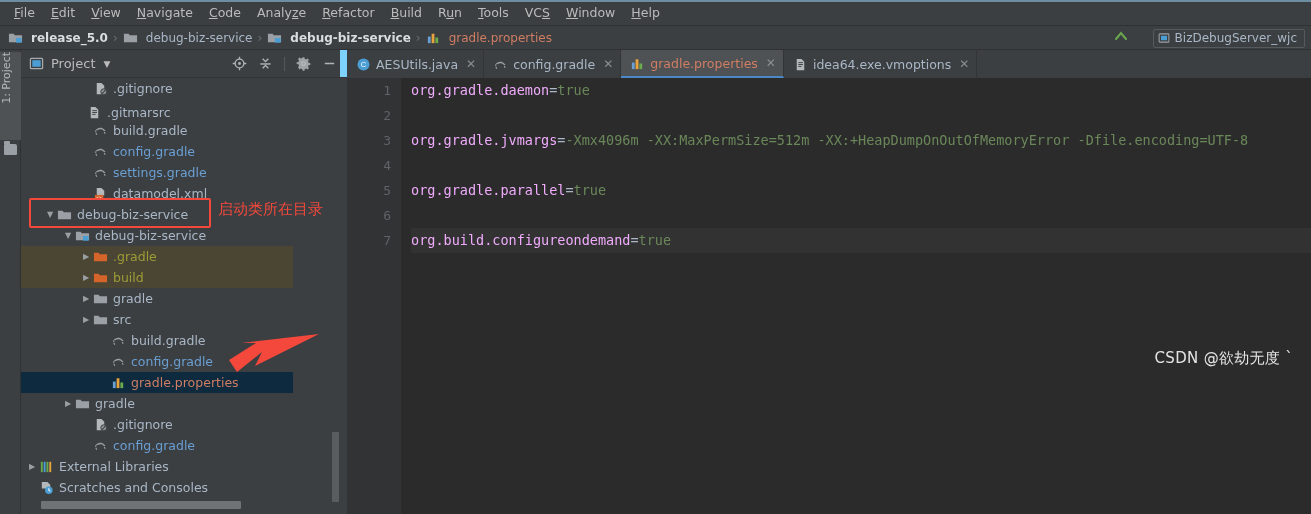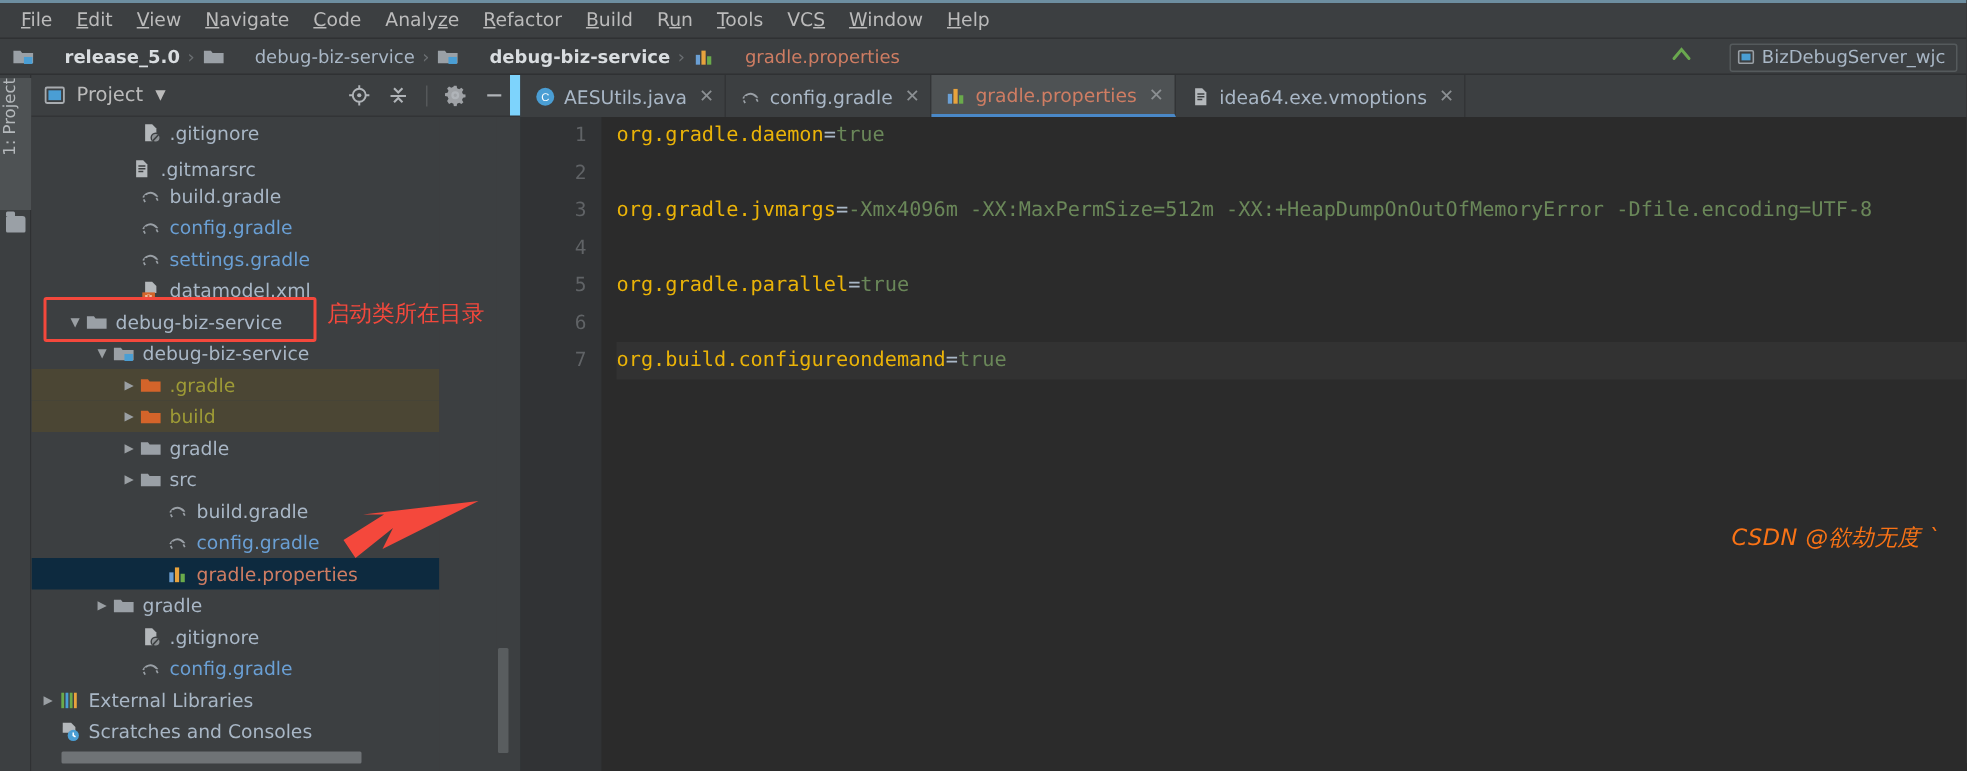--- a/index.html
+++ b/index.html
@@ -33,21 +33,21 @@
   }
   .menu-item .mn { text-decoration: underline; }
 
   
   .crumbbar {
     position: absolute; left: 0; top: 26px; width: 1311px; height: 24px;
     background: #3c3f41;
     display: flex; align-items: center; padding-left: 8px;
     border-bottom: 1px solid #2f3133;
   }
-  .crumb { display: flex; align-items: center; gap: 20px; font-size: 12px; }
+  .crumb { display: flex; align-items: center; gap: 8px; font-size: 12px; }
   .crumb-sep { color: #6b6f72; font-size: 12px; margin: 0 5px; }
   .crumb-label { color: #a9b7c6; }
   .crumb-label.bold { color: #d9dde0; font-weight: bold; }
   .crumb-label.file { color: #cf7d63; }
 
   .rtools {
     position: absolute; right: 6px; top: 26px; height: 24px;
     display: flex; align-items: center; gap: 24px;
   }
   .runconf {
@@ -170,40 +170,40 @@
     font-family: "DejaVu Sans Mono", "Liberation Mono", monospace;
   }
   .codelines {
     position: absolute; left: 54px; top: 0; width: 910px; height: 436px;
     padding-left: 10px;
   }
   .cline {
     height: 25px; line-height: 25px; font-size: 13.5px; white-space: pre;
     font-family: "DejaVu Sans Mono", "Liberation Mono", monospace;
   }
-  .k { color: #eab308; }
+  .k { color: #f0abfc; }
   .eq { color: #a9b7c6; }
   .v { color: #6a8759; }
   .caretline { background: #323232; }
 
   
   .redbox {
     position: absolute; left: 29px; top: 198px; width: 182px; height: 30px;
     border: 2px solid #f4483c; border-radius: 2px; pointer-events: none;
   }
   .annot {
     position: absolute; left: 218px; top: 200px;
     color: #f4483c; font-size: 15px;
     font-family: "DejaVu Sans", sans-serif;
   }
   .arrow-svg { position: absolute; left: 215px; top: 330px; pointer-events: none; }
 
   .watermark {
     position: absolute; right: 18px; bottom: 12px;
-    color: #f97316; font-size: 15px; letter-spacing: .3px; font-style: italic;
+    color: #e5e5e5; font-size: 15px; letter-spacing: .3px;
   }
 </style>
 </head>
 <body>
 
 <div id="app">
 
   <div class="menubar">
     <div class="topline"></div>
     <div class="menu-item"><span class="mn">F</span>ile</div>

